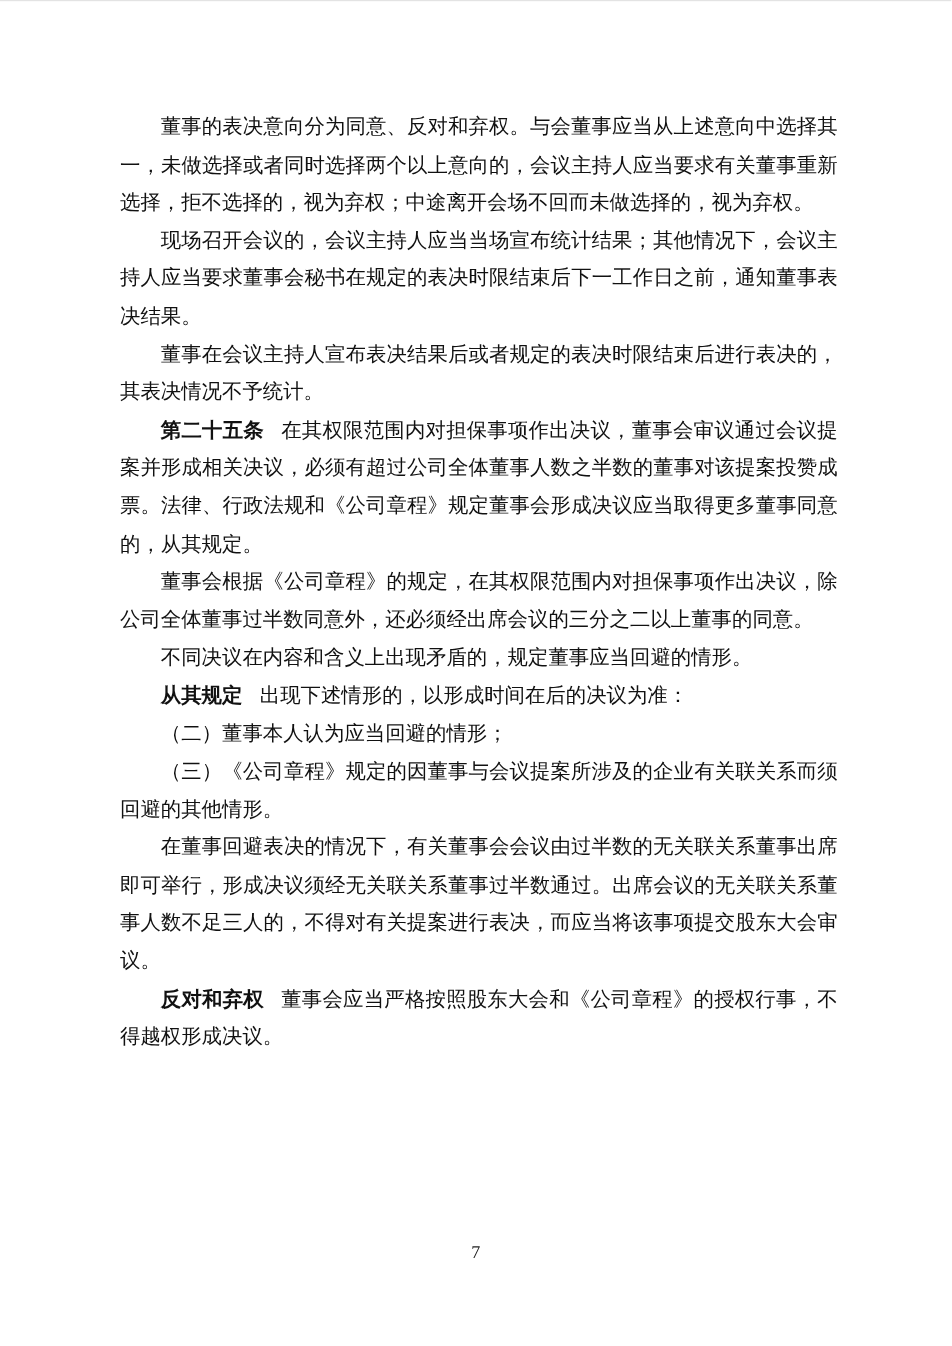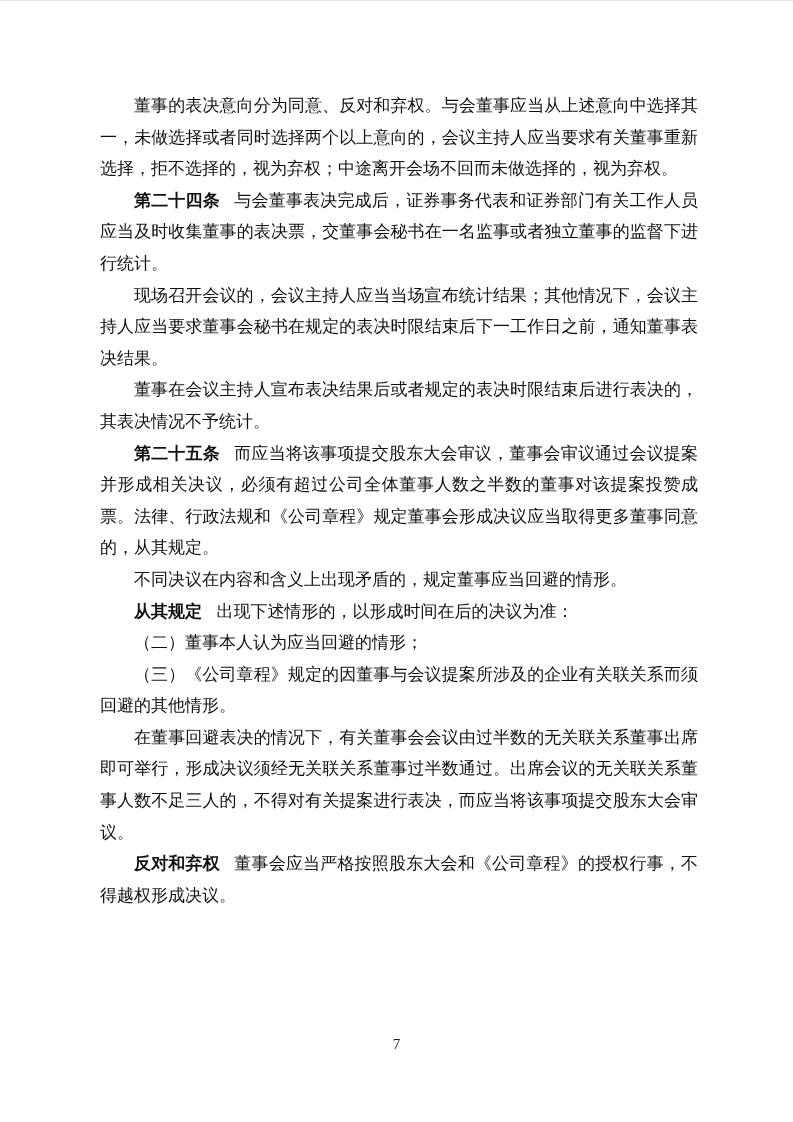--- a/index.html
+++ b/index.html
@@ -47,24 +47,24 @@
     font-size: 15px;
     color: #222222;
   }
 </style>
 </head>
 <body>
 
 <div class="page">
   <div class="content" id="paragraph-container">
       <p class="para"><span>董事的表决意向分为同意、反对和弃权。与会董事应当从上述意向中选择其一，未做选择或者同时选择两个以上意向的，会议主持人应当要求有关董事重新选择，拒不选择的，视为弃权；中途离开会场不回而未做选择的，视为弃权。</span></p>
-      <p class="para"><span class="lead">第二十四条</span><span>与会董事表决完成后，证券事务代表和证券部门有关工作人员应当及时收集董事的表决票，交董事会秘书在一名监事或者独立董事的监督下进行统计。</span></p>
       <p class="para"><span>现场召开会议的，会议主持人应当当场宣布统计结果；其他情况下，会议主持人应当要求董事会秘书在规定的表决时限结束后下一工作日之前，通知董事表决结果。</span></p>
       <p class="para"><span>董事在会议主持人宣布表决结果后或者规定的表决时限结束后进行表决的，其表决情况不予统计。</span></p>
-      <p class="para"><span class="lead">第二十五条</span><span>而应当将该事项提交股东大会审议，董事会审议通过会议提案并形成相关决议，必须有超过公司全体董事人数之半数的董事对该提案投赞成票。法律、行政法规和《公司章程》规定董事会形成决议应当取得更多董事同意的，从其规定。</span></p>
+      <p class="para"><span class="lead">第二十五条</span><span>在其权限范围内对担保事项作出决议，董事会审议通过会议提案并形成相关决议，必须有超过公司全体董事人数之半数的董事对该提案投赞成票。法律、行政法规和《公司章程》规定董事会形成决议应当取得更多董事同意的，从其规定。</span></p>
+      <p class="para"><span>董事会根据《公司章程》的规定，在其权限范围内对担保事项作出决议，除公司全体董事过半数同意外，还必须经出席会议的三分之二以上董事的同意。</span></p>
       <p class="para"><span>不同决议在内容和含义上出现矛盾的，规定董事应当回避的情形。</span></p>
       <p class="para"><span class="lead">从其规定</span><span>出现下述情形的，以形成时间在后的决议为准：</span></p>
       <p class="para"><span>（二）董事本人认为应当回避的情形；</span></p>
       <p class="para"><span>（三）《公司章程》规定的因董事与会议提案所涉及的企业有关联关系而须回避的其他情形。</span></p>
       <p class="para"><span>在董事回避表决的情况下，有关董事会会议由过半数的无关联关系董事出席即可举行，形成决议须经无关联关系董事过半数通过。出席会议的无关联关系董事人数不足三人的，不得对有关提案进行表决，而应当将该事项提交股东大会审议。</span></p>
       <p class="para"><span class="lead">反对和弃权</span><span>董事会应当严格按照股东大会和《公司章程》的授权行事，不得越权形成决议。</span></p>
     </div>
   <div class="footer">
     <span class="page-num">7</span>
   </div>

